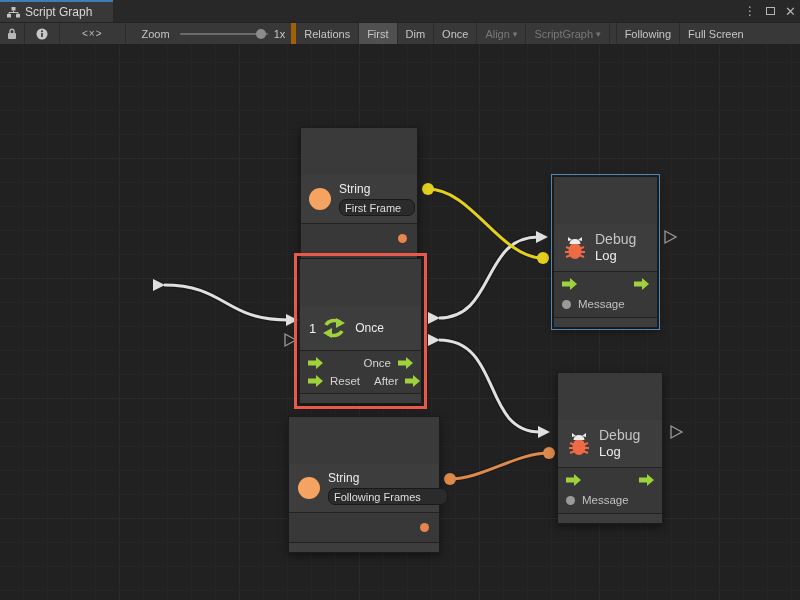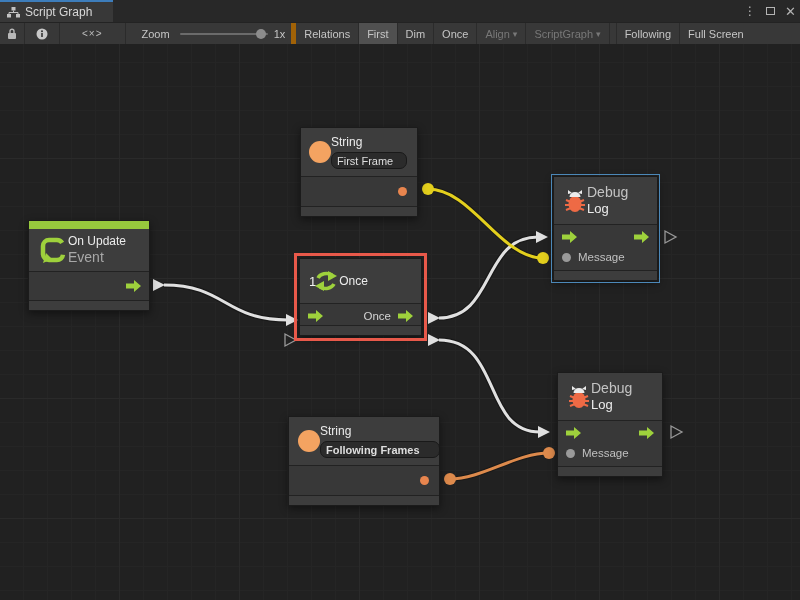--- a/index.html
+++ b/index.html
@@ -36,21 +36,21 @@
       linear-gradient(90deg,#2a2a2a 1px, transparent 1px),
       linear-gradient(#252525 1px, transparent 1px),
       linear-gradient(90deg,#252525 1px, transparent 1px);
     background-size:120px 120px,120px 120px,24px 24px,24px 24px;
     background-position:0 114px,119px 0,0 18px,23px 0; }
 
   .wires { position:absolute; inset:0; pointer-events:none; }
 
   
   .node { position:absolute; background:#3a3a3a; border:1px solid #1b1b1b; box-shadow:0 3px 8px rgba(0,0,0,.45); }
-  .node-header { background:#3d3d3d; display:flex; align-items:center; gap:0; padding:6px 9px; }
+  .node-header { background:#3d3d3d; display:flex; align-items:center; gap:8px; padding:6px 9px;margin-top:47px; }
   .node-ports { background:#383838; border-top:1px solid #222; }
   .node-footer { background:#3d3d3d; border-top:1px solid #222; height:10px; }
   .n-title { color:#ececec; font-size:12px; line-height:1.25; }
   .n-sub { color:#a8a8a8; font-size:14px; line-height:1.2; }
   .port-row { display:flex; align-items:center; gap:7px; padding:5px 8px; color:#d4d4d4; font-size:11.5px; }
   .grow { flex:1; }
   .value-field { background:#2b2b2b; border:1px solid #191919; border-radius:7px; color:#dedede;
     font-size:11px; padding:1px 5px; height:17px; font-family:"Liberation Sans",sans-serif; }
   .orange-circle { width:22px; height:22px; border-radius:50%; background:#f4a361; flex:0 0 auto; }
   .orange-dot { width:9px; height:9px; border-radius:50%; background:#e8854e; }
@@ -213,45 +213,20 @@
       </div>
     </div>
     <div class="node-ports">
       <div class="port-row" style="justify-content:flex-end; padding:10px 10px">
         <span class="orange-dot"></span>
       </div>
     </div>
     <div class="node-footer"></div>
   </div>
 
-  <div class="node" style="left:28px; top:176px; width:122px;">
-    <div class="green-strip"></div>
-    <div class="node-header" style="padding:5px 9px">
-      <span style="display:inline-flex">
-        <svg width="30" height="30" viewBox="0 0 30 30">
-          <rect x="5" y="5" width="20" height="20" rx="6" fill="none" stroke="#9ed13c" stroke-width="4.5" stroke-dasharray="52 12" stroke-dashoffset="-26"></rect>
-          <polygon points="5,28 14,24 8,18" fill="#9ed13c"></polygon>
-        </svg>
-      </span>
-      <div>
-        <div class="n-title">On Update</div>
-        <div class="n-sub">Event</div>
-      </div>
-    </div>
-    <div class="node-ports">
-      <div class="port-row" style="justify-content:flex-end; padding:8px 8px">
-        <span class="flow-arrow">
-          <svg width="15" height="12" viewBox="0 0 15 12">
-              <use href="#flowArrowPath"></use>
-            </svg>
-        </span>
-      </div>
-    </div>
-    <div class="node-footer"></div>
-  </div>
 
   <div class="node selected-red" style="left:299px; top:214px; width:123px;">
     <div class="node-header" style="padding:9px 9px">
       <span class="once-mult">1</span>
       <span style="display:inline-flex; margin-left:-3px">
         <svg width="26" height="26" viewBox="0 0 26 26">
           <path d="M5,10 A9,7 0 0 1 19,7" fill="none" stroke="#9ed13c" stroke-width="3.5"></path>
           <polygon points="24,8 15,3 15,13" fill="#9ed13c"></polygon>
           <path d="M21,16 A9,7 0 0 1 7,19" fill="none" stroke="#9ed13c" stroke-width="3.5"></path>
           <polygon points="2,18 11,13 11,23" fill="#9ed13c"></polygon>
@@ -267,20 +242,35 @@
             </svg>
         </span>
         <span class="grow"></span>
         <span>Once</span>
         <span class="flow-arrow">
           <svg width="15" height="12" viewBox="0 0 15 12">
               <use href="#flowArrowPath"></use>
             </svg>
         </span>
       </div>
+      <div class="port-row" style="padding:3px 8px 6px 8px">
+        <span class="flow-arrow">
+          <svg width="15" height="12" viewBox="0 0 15 12">
+              <use href="#flowArrowPath"></use>
+            </svg>
+        </span>
+        <span>Reset</span>
+        <span class="grow"></span>
+        <span>After</span>
+        <span class="flow-arrow">
+          <svg width="15" height="12" viewBox="0 0 15 12">
+              <use href="#flowArrowPath"></use>
+            </svg>
+        </span>
+      </div>
     </div>
     <div class="node-footer"></div>
   </div>
 
   <div class="node selected-blue" style="left:553px; top:132px; width:105px;">
     <div class="node-header" style="padding:7px 9px">
       <span style="display:inline-flex">
         <svg width="24" height="25" viewBox="0 0 24 25">
             <use href="#bugIcon"></use>
           </svg>
@@ -344,21 +334,21 @@
       </div>
     </div>
     <div class="node-footer"></div>
   </div>
 
   <div class="node" style="left:288px; top:372px; width:152px;">
     <div class="node-header" style="padding:7px 9px">
       <span class="orange-circle"></span>
       <div>
         <div class="n-title">String</div>
-        <input class="value-field" style="width: 120px; margin-top: 2px; font-weight: bold;" value="Following Frames">
+        <input class="value-field" style="width: 120px; margin-top: 2px;" value="Following Frames">
       </div>
     </div>
     <div class="node-ports">
       <div class="port-row" style="justify-content:flex-end; padding:10px 10px">
         <span class="orange-dot"></span>
       </div>
     </div>
     <div class="node-footer"></div>
   </div>
 

